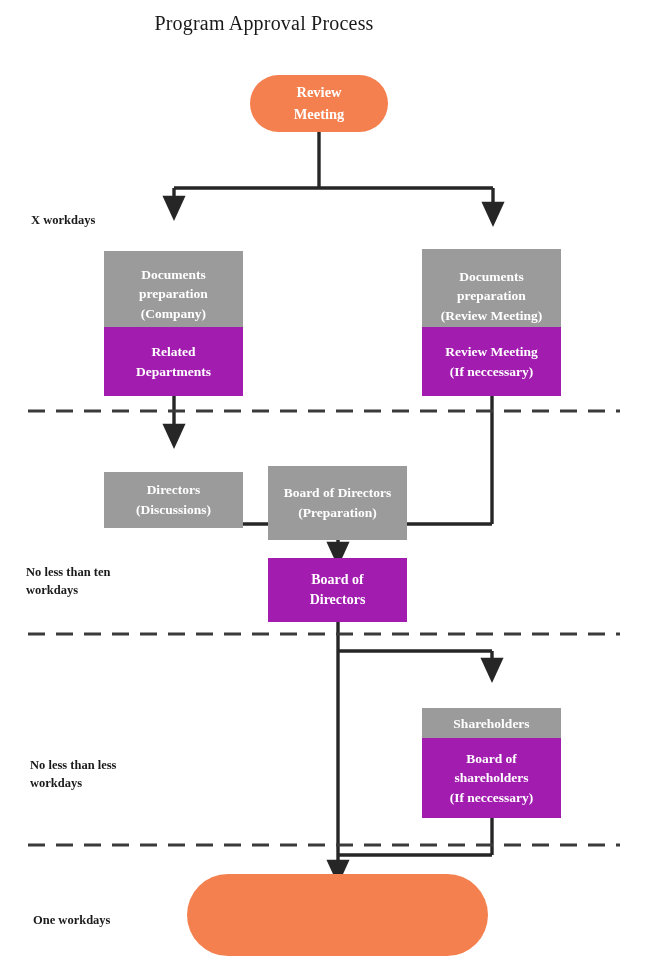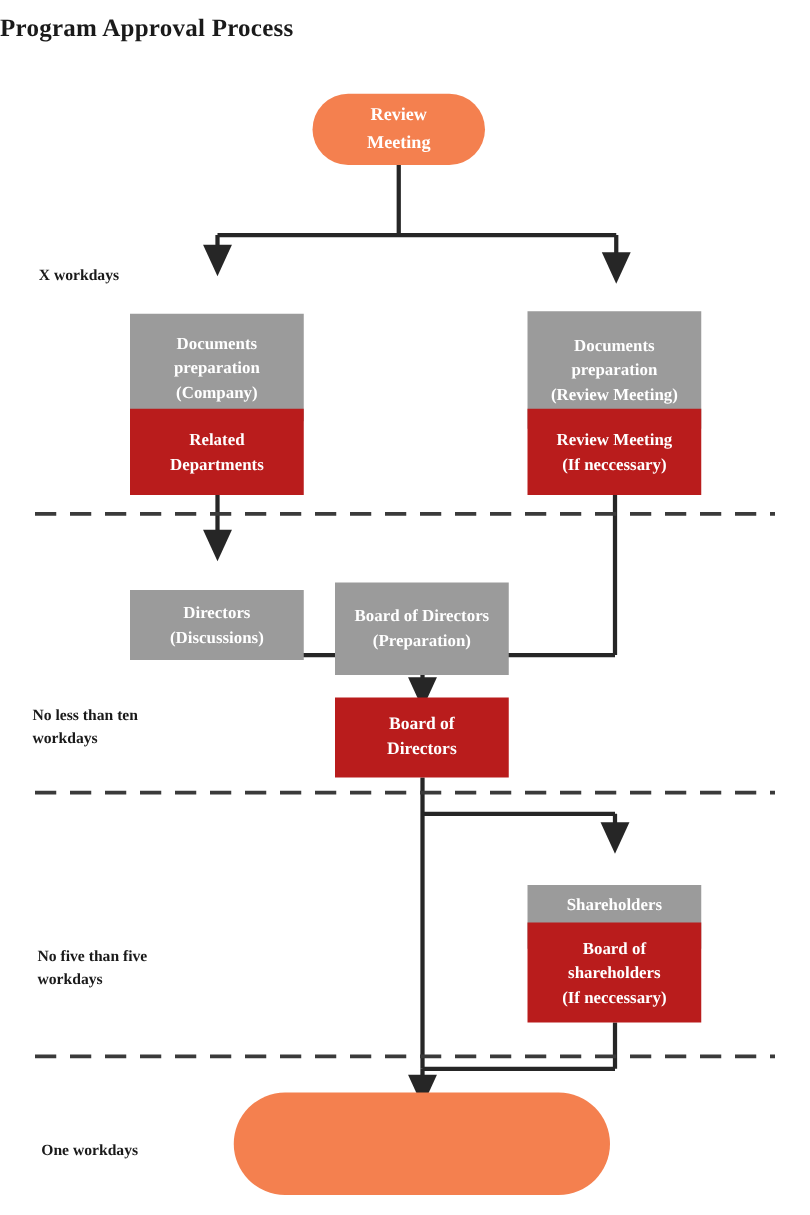--- a/index.html
+++ b/index.html
@@ -34,30 +34,31 @@
     justify-content: center;
     text-align: center;
     color: #ffffff;
     font-weight: bold;
     font-family: "Liberation Serif", "DejaVu Serif", serif;
     line-height: 1.45;
     z-index: 5;
   }
   .node .ln { display: block; white-space: nowrap; }
   .node-gray   { background: #9b9b9b; margin-top: 36px; }
-  .node-yellow { background: #b91c1c; text-align: right; }
+  .node-yellow { background: #a21caf; text-align: right; }
   .node-orange { background: #f4804f; border-radius: 999px; }
 
   .page-title {
     position: absolute;
     left: 0;
     top: 12px;
     width: 528px;
+    text-align: center;
     font-family: "Liberation Serif", "DejaVu Serif", serif;
-    font-weight: bold;
+    font-weight: normal;
     font-size: 20px;
     color: #1a1a1a;
     letter-spacing: 0.2px;
     z-index: 6;
   }
   .lane-label {
     position: absolute;
     font-family: "Liberation Serif", "DejaVu Serif", serif;
     font-weight: bold;
     font-size: 12.5px;
@@ -121,21 +122,21 @@
   </svg>
 
   <div class="lane-label" style="left:31px; top:163px;">
     <span class="ln">X workdays</span>
   </div>
   <div class="lane-label" style="left:26px; top:515px;">
     <span class="ln">No less than ten</span>
     <span class="ln">workdays</span>
   </div>
   <div class="lane-label" style="left:30px; top:708px;">
-    <span class="ln">No five than five</span>
+    <span class="ln">No less than less</span>
     <span class="ln">workdays</span>
   </div>
   <div class="lane-label" style="left:33px; top:863px;">
     <span class="ln">One workdays</span>
   </div>
 
   <div class="node node-orange" style="left:250px; top:75px; width:138px; height:57px; font-size:14.5px;">
     <span class="ln">Review</span>
     <span class="ln">Meeting</span>
   </div>

